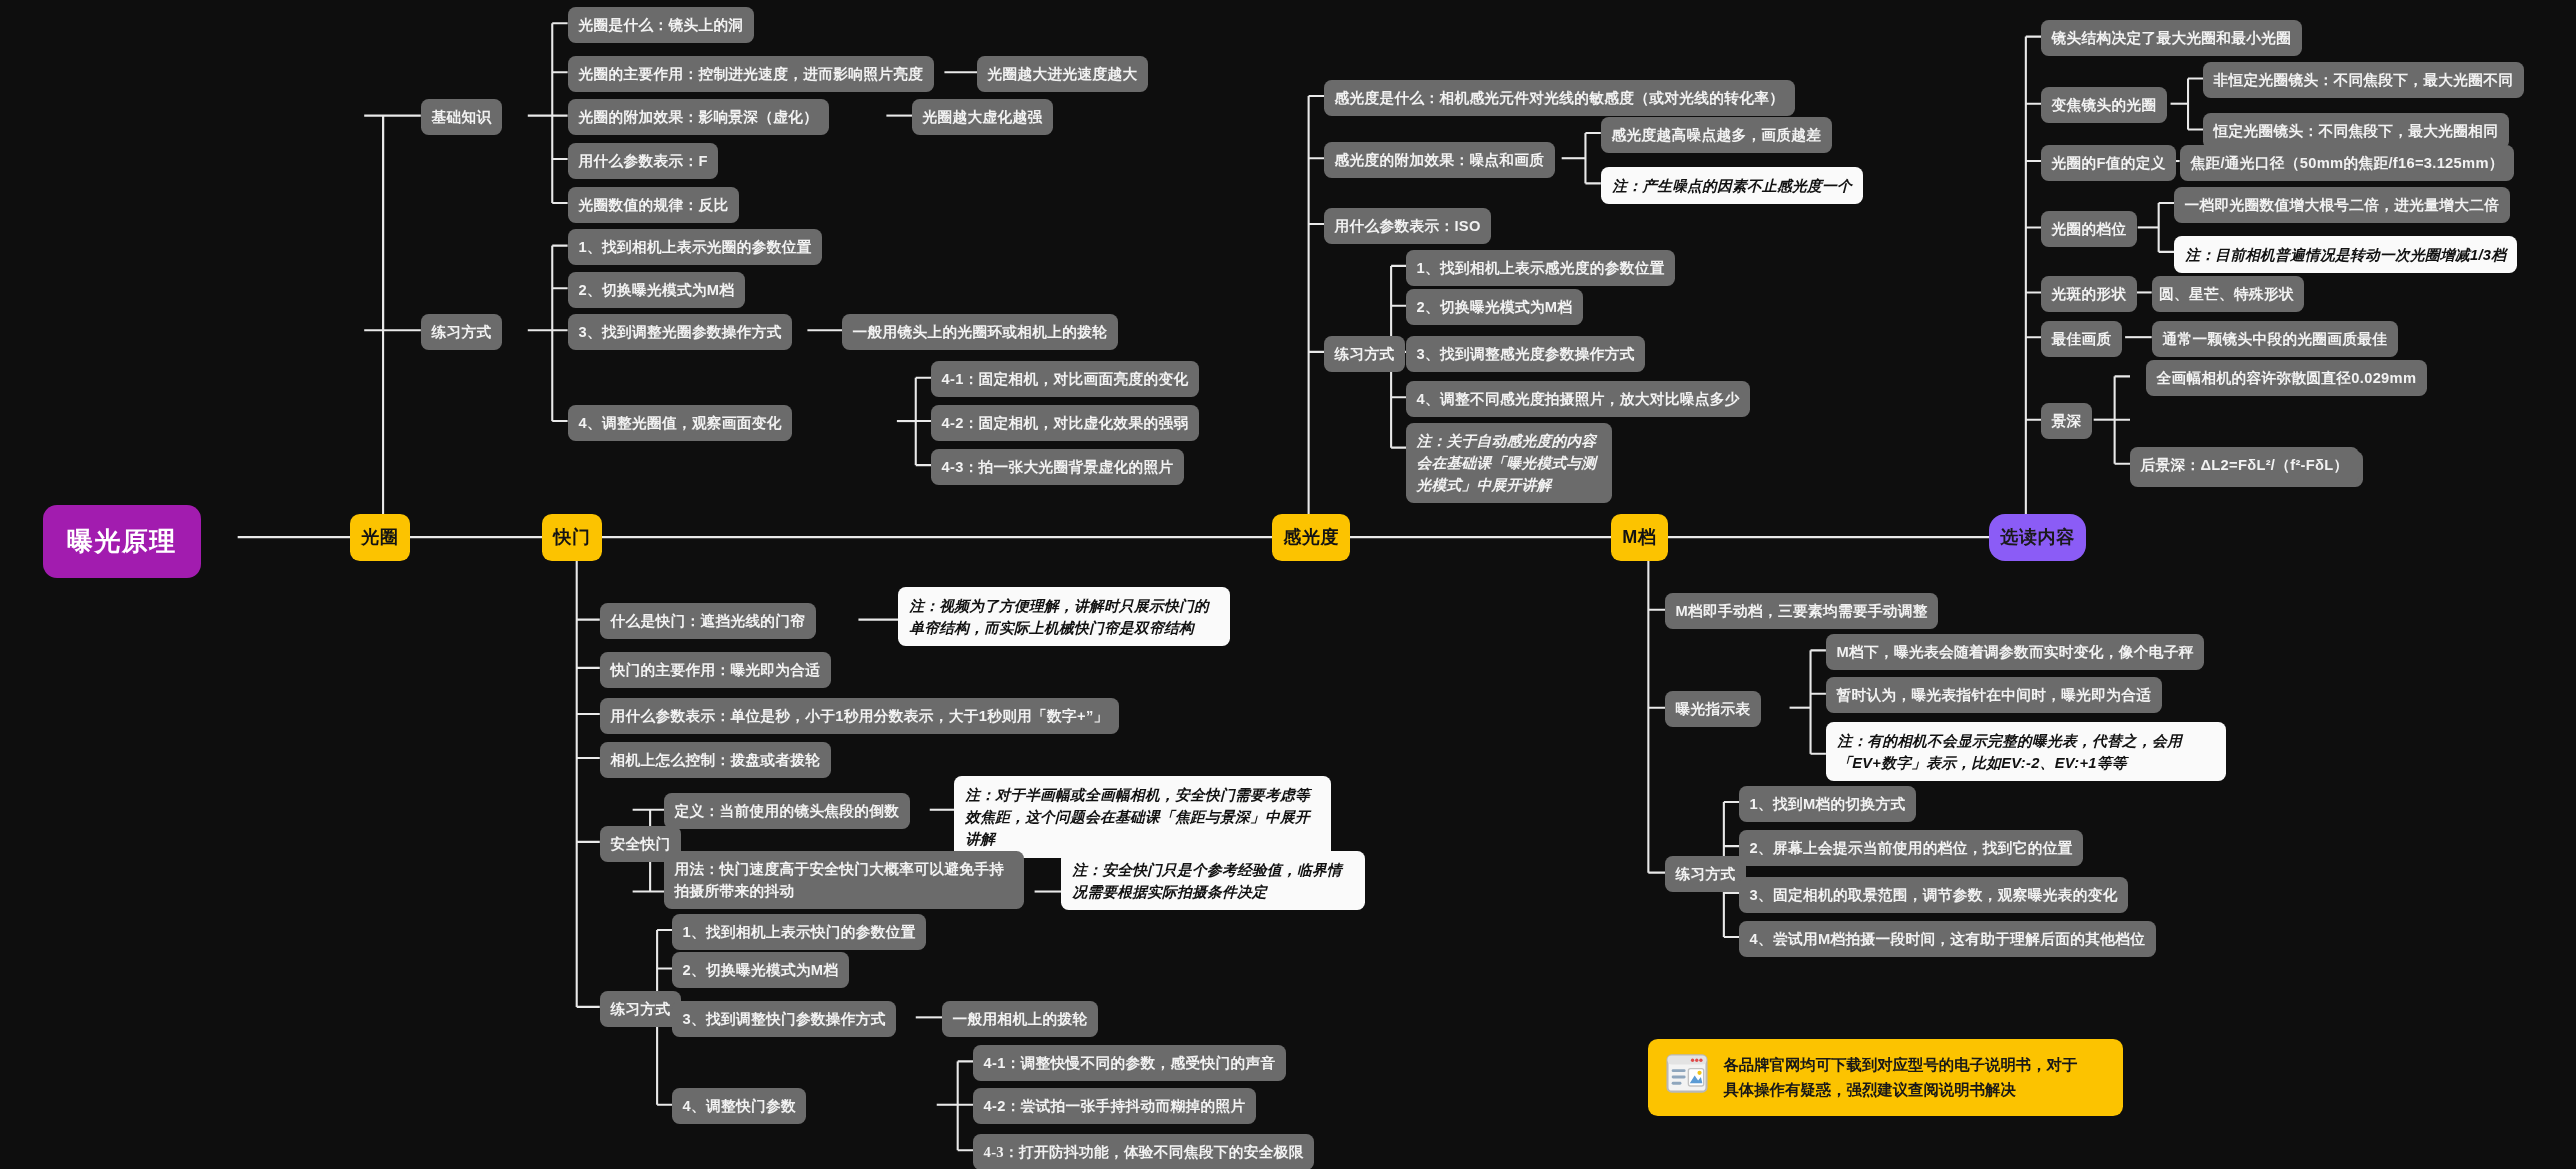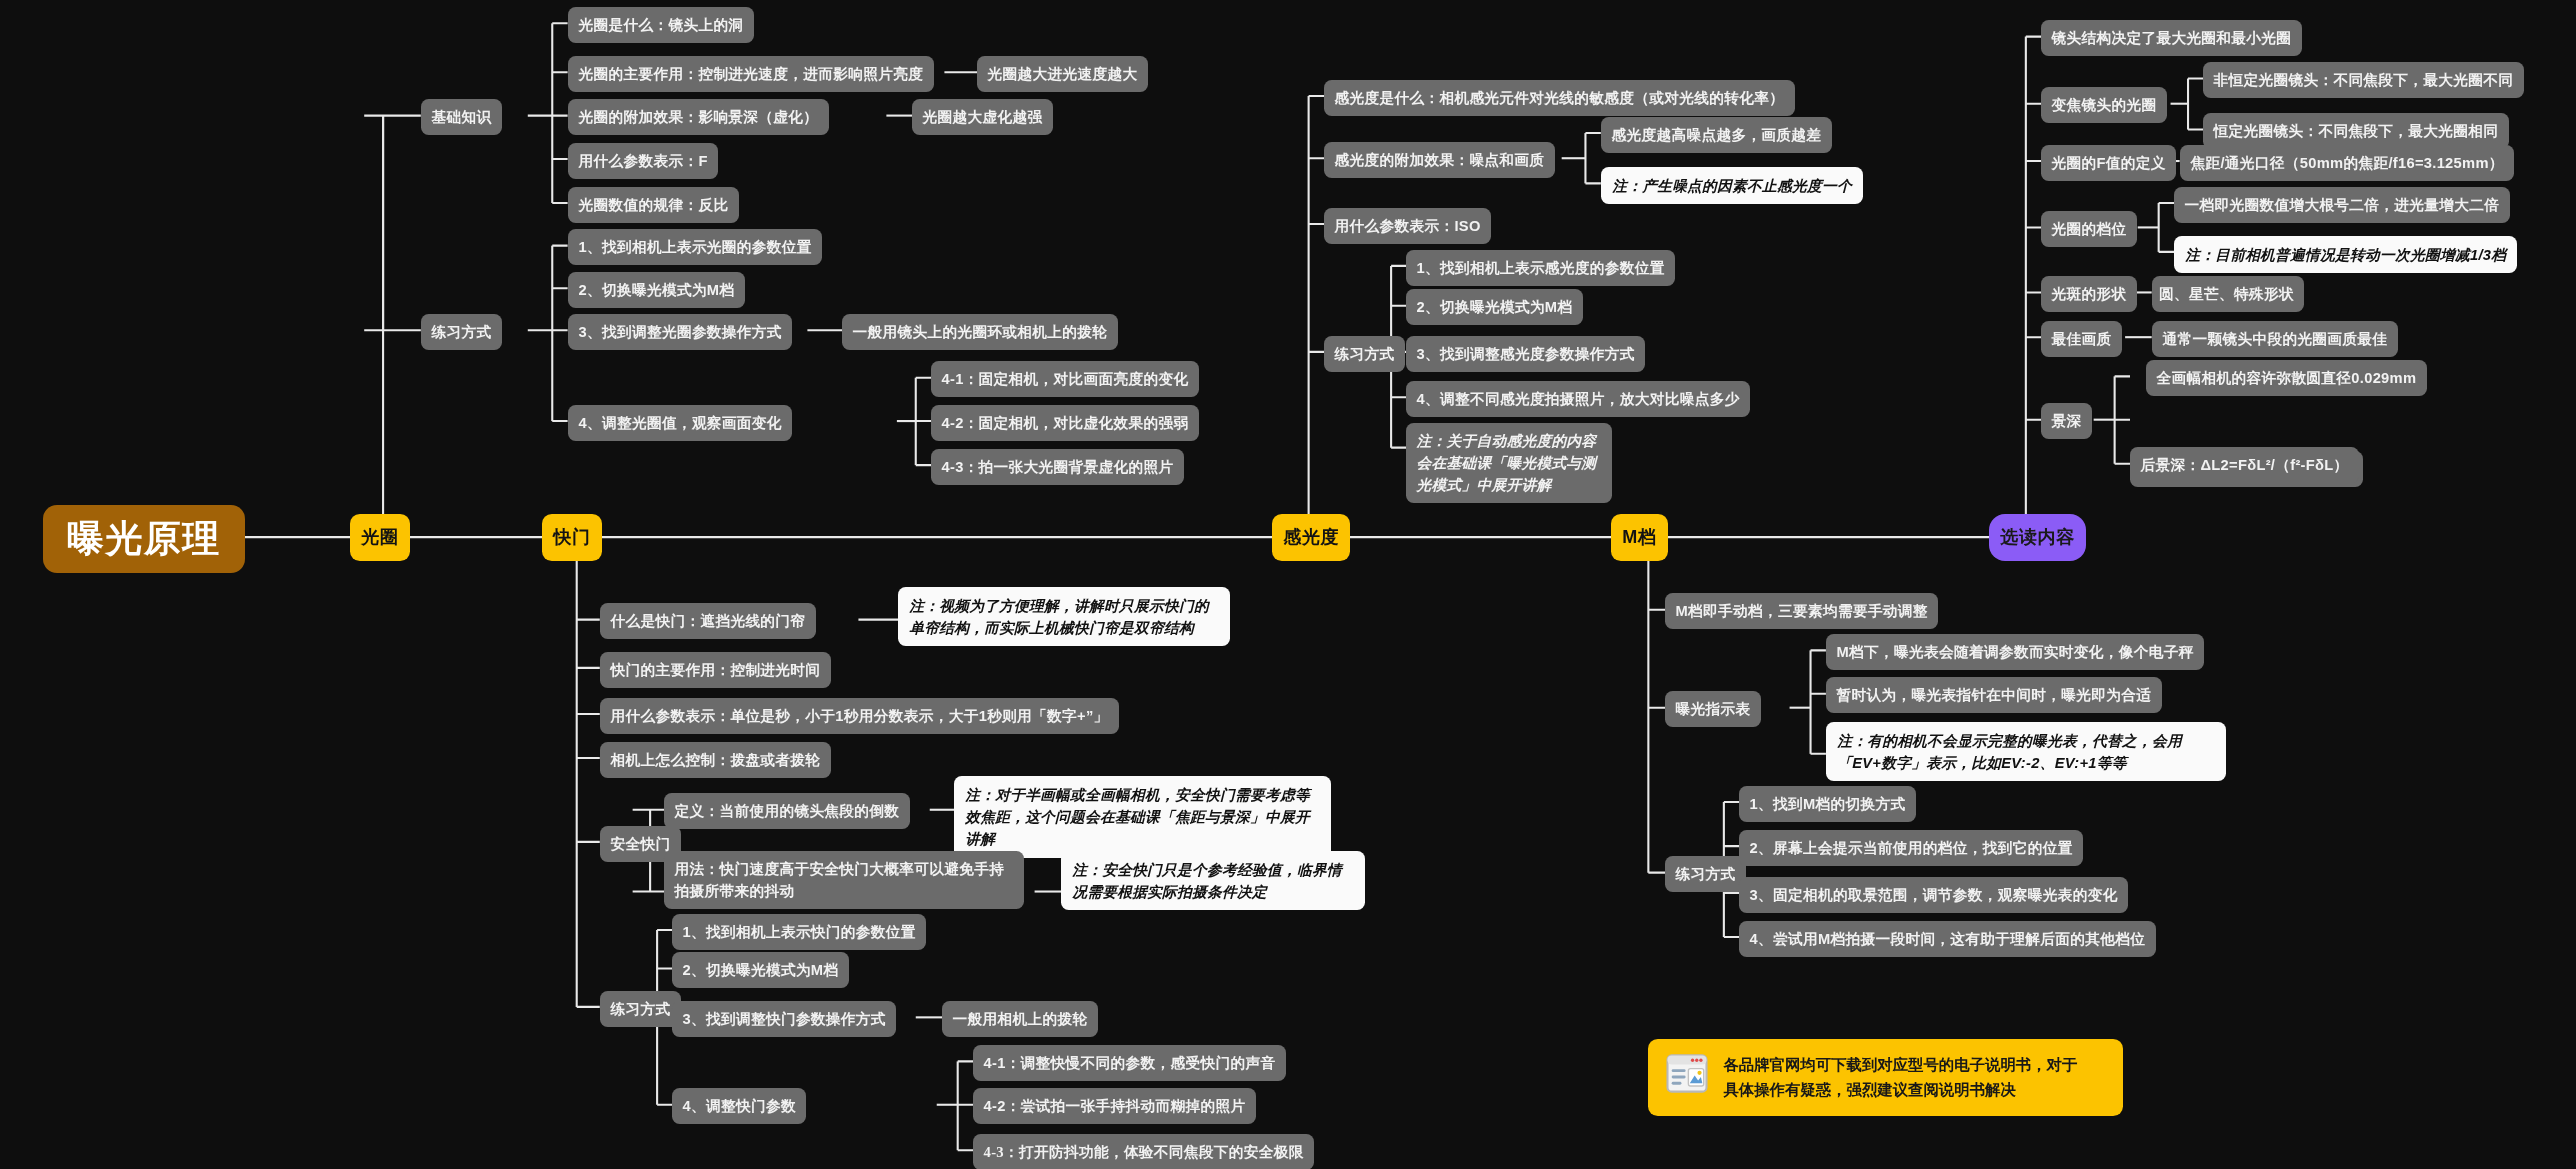--- a/index.html
+++ b/index.html
@@ -15,23 +15,23 @@
 
   .node {
     position:absolute;
     display:flex; align-items:center;
     border-radius:8.4px;
     white-space:pre-wrap;
     line-height:1.5;
   }
   
   .root {
-    background:#a16207; color:#ffffff;
-    font-size:37px; font-weight:700;
-    padding:6px 24px; border-radius:14px;
+    background:#a21caf; color:#ffffff;
+    font-size:26px; font-weight:700;
+    padding:17px 24px; border-radius:14px;
     letter-spacing:1.4px;
   }
   
   .l1 {
     background:#FCC300; color:#131313;
     font-size:18px; font-weight:700;
     padding:9.8px 11.2px; border-radius:9.8px;
     letter-spacing:0.7px;
   }
   .l1.pale { background:#8b5cf6; color:#1a1a1a;border-radius:16px; }
@@ -169,21 +169,21 @@
   <div class="node gray" style="left:568px; top:272px;">2、切换曝光模式为M档</div>
   <div class="node gray" style="left:568px; top:314px;">3、找到调整光圈参数操作方式</div>
   <div class="node gray" style="left:842px; top:314px;">一般用镜头上的光圈环或相机上的拨轮</div>
   <div class="node gray" style="left:568px; top:405px;">4、调整光圈值，观察画面变化</div>
   <div class="node gray" style="left:931px; top:361px;">4-1：固定相机，对比画面亮度的变化</div>
   <div class="node gray" style="left:931px; top:405px;">4-2：固定相机，对比虚化效果的强弱</div>
   <div class="node gray" style="left:931px; top:449px;">4-3：拍一张大光圈背景虚化的照片</div>
 
   <div class="node gray" style="left:600px; top:603px;">什么是快门：遮挡光线的门帘</div>
   <div class="node note" style="left:898px; top:587px; width:332px;">注：视频为了方便理解，讲解时只展示快门的单帘结构，而实际上机械快门帘是双帘结构</div>
-  <div class="node gray" style="left:600px; top:652px;">快门的主要作用：控制进光时间</div>
+  <div class="node gray" style="left:600px; top:652px;">快门的主要作用：曝光即为合适</div>
   <div class="node gray" style="left:600px; top:698px;">用什么参数表示：单位是秒，小于1秒用分数表示，大于1秒则用「数字+”」</div>
   <div class="node gray" style="left:600px; top:742px;">相机上怎么控制：拨盘或者拨轮</div>
 
   <div class="node gray" style="left:600px; top:826px;">安全快门</div>
   <div class="node gray" style="left:664px; top:793px;">定义：当前使用的镜头焦段的倒数</div>
   <div class="node note" style="left:954px; top:776px; width:377px;">注：对于半画幅或全画幅相机，安全快门需要考虑等效焦距，这个问题会在基础课「焦距与景深」中展开讲解</div>
   <div class="node gray" style="left:664px; top:851px; width:360px;">用法：快门速度高于安全快门大概率可以避免手持拍摄所带来的抖动</div>
   <div class="node note" style="left:1061px; top:851px; width:304px;">注：安全快门只是个参考经验值，临界情况需要根据实际拍摄条件决定</div>
 
   <div class="node gray" style="left:600px; top:991px;">练习方式</div>

